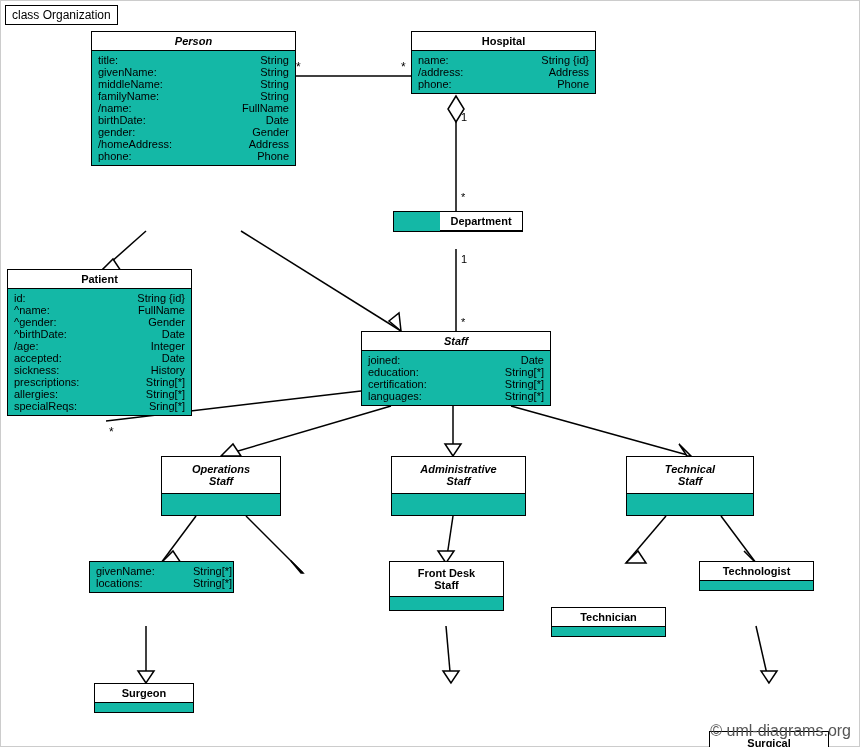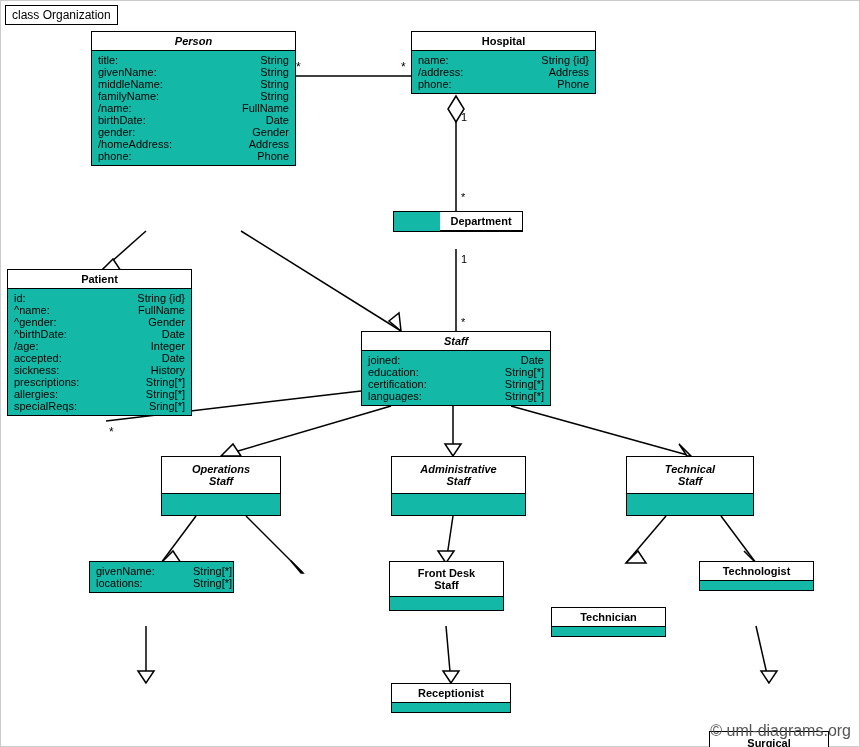--- a/index.html
+++ b/index.html
@@ -301,23 +301,23 @@
   </div>
 
   <div class="uml-class" style="left:550px; top:560px; width:115px; min-height:30px;margin-top:46px;">
     <div class="uml-class-title">Technician</div>
   </div>
 
   <div class="uml-class" style="left:698px; top:560px; width:115px; min-height:30px;">
     <div class="uml-class-title">Technologist</div>
   </div>
 
-
-  <div class="uml-class" style="left:390px; top:682px; width:120px; min-height:30px;">
-    <div class="uml-class-title">Receptionist</div>
-  </div>
+  <div class="uml-class" style="left:93px; top:682px; width:100px; min-height:30px;">
+    <div class="uml-class-title">Surgeon</div>
+  </div>
+
 
   <div class="uml-class" style="left:708px; top:682px; width:120px; min-height:50px;margin-top:48px;">
     <div class="uml-class-title" style="padding:5px 4px;">Surgical<br>Technologist</div>
   </div>
 
   <div class="copyright">© uml-diagrams.org</div>
 </div>
 
 </body></html>

